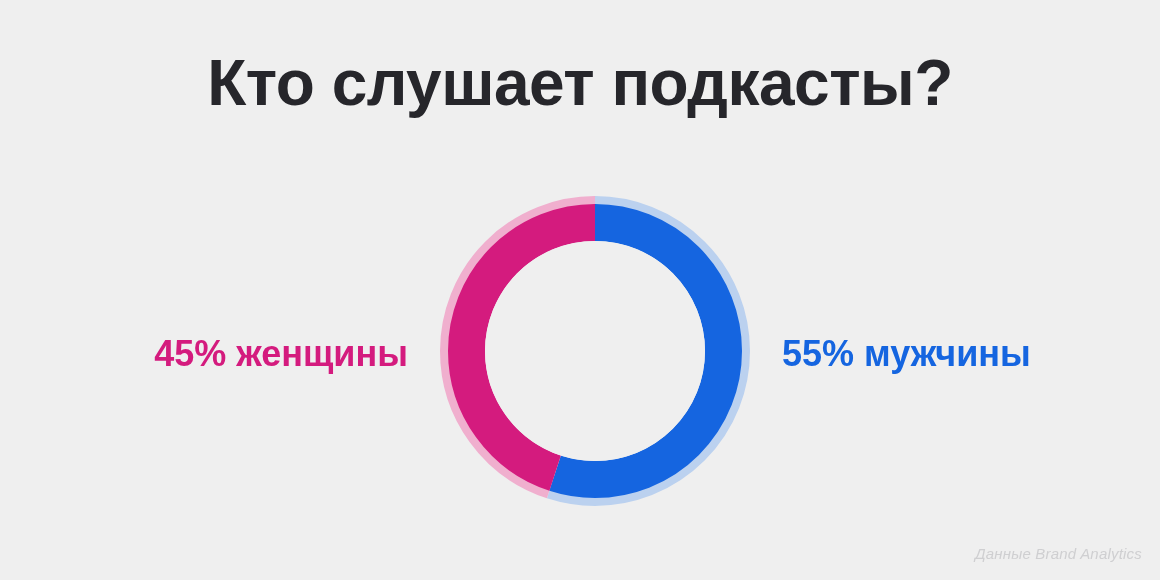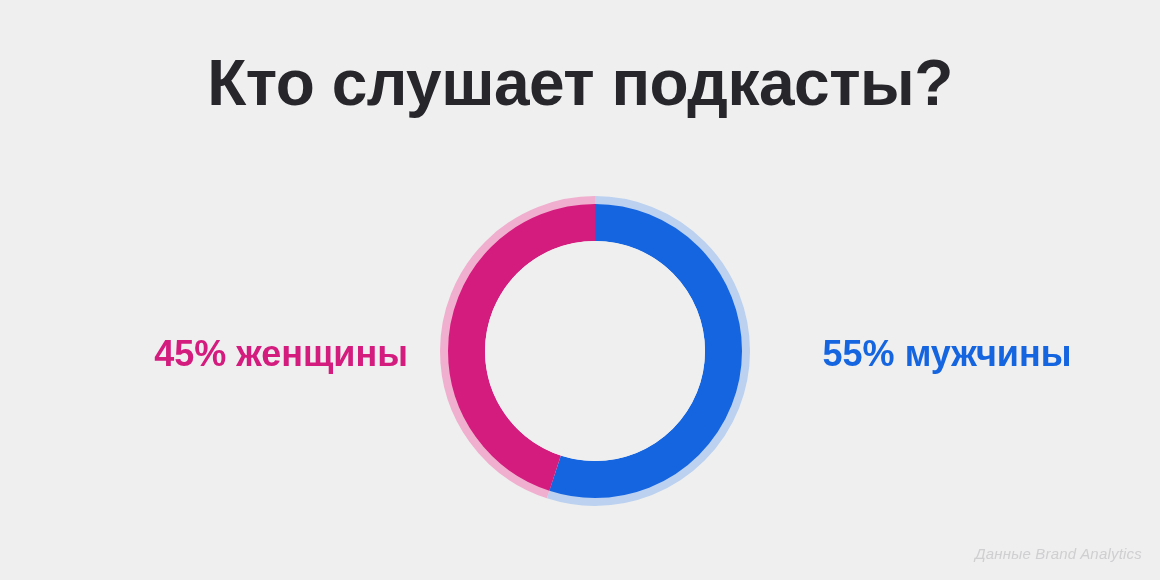--- a/index.html
+++ b/index.html
@@ -56,21 +56,21 @@
   }
   .label-women {
     left: 0;
     width: 408px;
     text-align: right;
     color: #d41b7e;
   }
   .label-men {
     left: 782px;
     width: 330px;
-    text-align: center;
+    text-align: left;
     color: #1565e0;
   }
   .attribution {
     position: absolute;
     right: 18px;
     bottom: 18px;
     font-size: 15px;
     font-weight: normal;
     color: #cfcfd1;
     letter-spacing: 0.2px;

